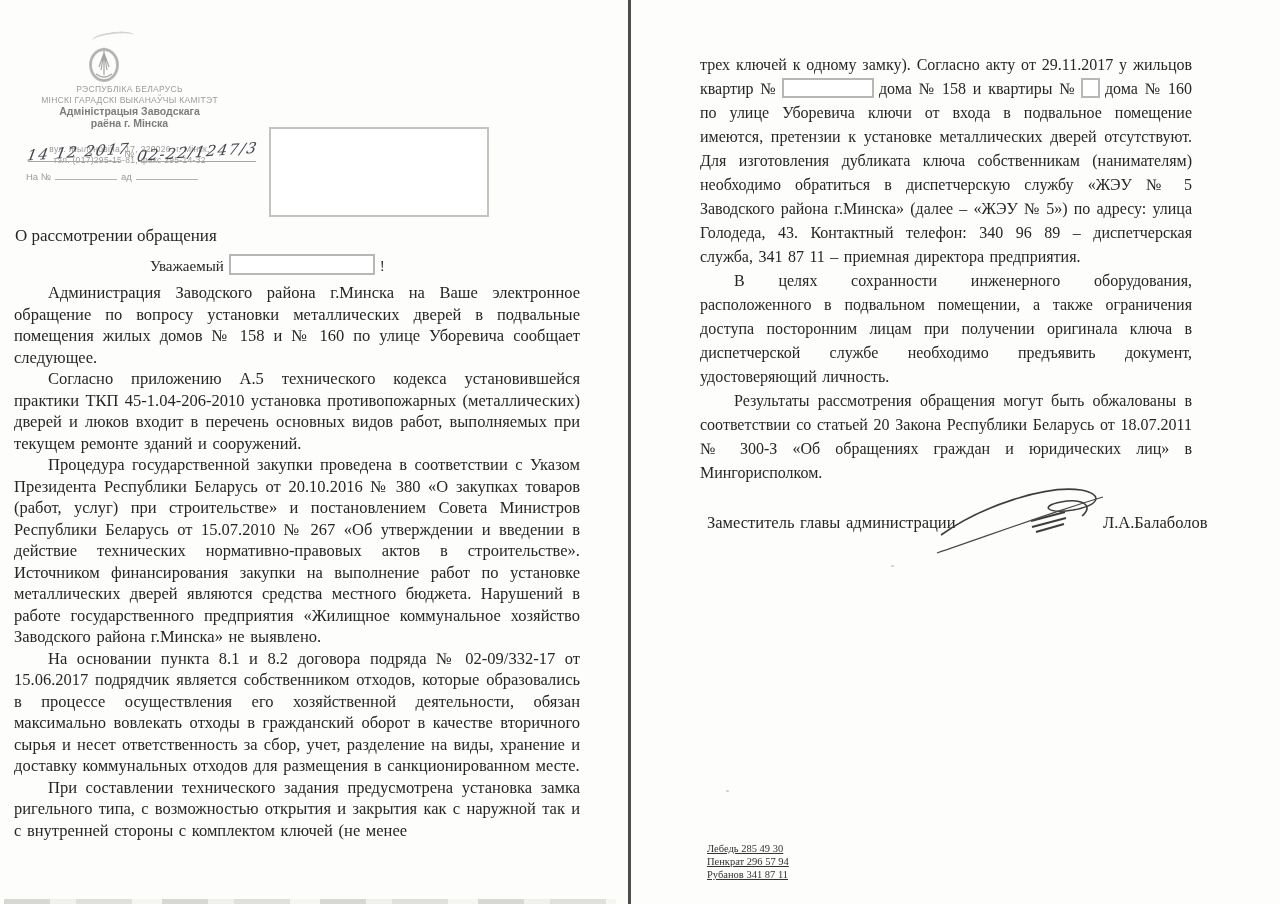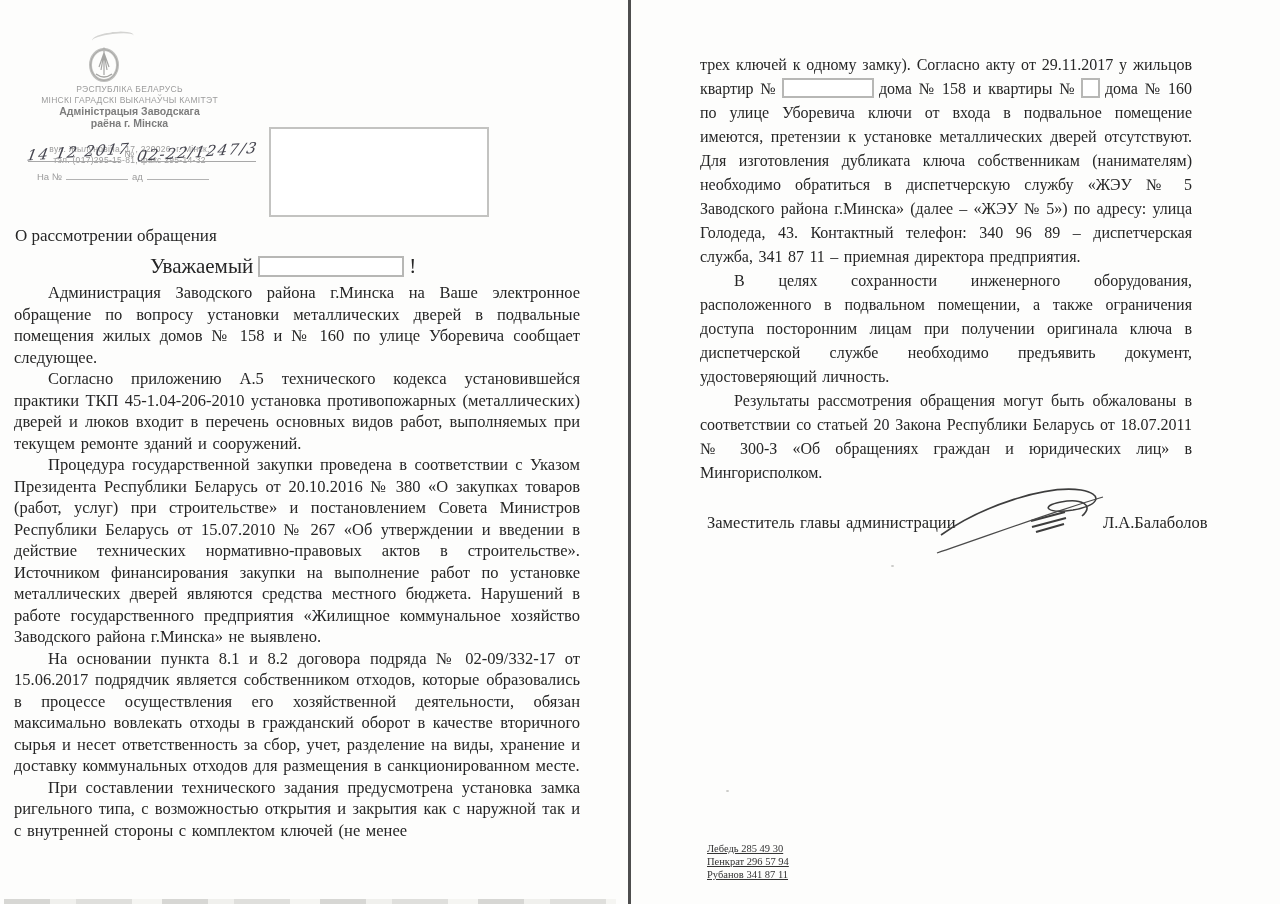--- a/index.html
+++ b/index.html
@@ -17,33 +17,33 @@
   .lh-bold{font-size:10.5px;line-height:12px;font-weight:bold;color:#7d7d7d;}
   .emblem{position:absolute;left:86px;top:44px;}
   .smudge{position:absolute;left:92px;top:32px;width:42px;height:10px;border-top:2px solid #d4d4d2;
           border-radius:50%;transform:rotate(-7deg);}
   .hand-row{position:absolute;left:28px;top:143px;width:240px;white-space:nowrap;
             font-family:"Liberation Sans","DejaVu Sans",sans-serif;font-size:9px;color:#9b9b9b;}
   .hand-cell{display:inline-block;border-bottom:1px solid #a8a8a8;text-align:center;}
   .handwriting{display:inline-block;font-family:"DejaVu Serif",serif;font-style:italic;
                font-size:15px;color:#45454f;letter-spacing:1.5px;transform:skew(-14deg) rotate(-4deg);}
   .num-label{display:inline-block;margin:0 4px;color:#9b9b9b;font-size:9.5px;}
-  .ref-row{position:absolute;left:37px;top:170px;width:240px;white-space:nowrap;
+  .ref-row{position:absolute;left:26px;top:170px;width:240px;white-space:nowrap;
            font-family:"Liberation Sans","DejaVu Sans",sans-serif;font-size:9.5px;color:#9b9b9b;}
   .blank-line{display:inline-block;width:62px;height:9px;border-bottom:1px solid #b3b3b3;margin:0 4px;}
   
   .redact-address{position:absolute;left:269px;top:127px;width:216px;height:86px;
                   border:2px solid #c3c3c1;background:#ffffff;}
   .redact-inline{display:inline-block;border:2px solid #b7b7b5;background:#fff;vertical-align:-4px;margin:0 5px;}
   .redact-name{width:142px;height:17px;}
   .redact-flat1{width:88px;height:16px;}
   .redact-flat2{width:15px;height:16px;}
   
   .subject{position:absolute;left:15px;top:226px;font-size:17px;}
-  .salutation{position:absolute;left:15px;top:254px;width:566px;font-size:21px;}
+  .salutation{position:absolute;left:15px;top:254px;width:566px;font-size:15px;}
   .salutation .pad{display:inline-block;width:135px;}
   .body-left{position:absolute;left:14px;top:282px;width:566px;
              font-size:16.5px;line-height:21.5px;text-align:justify;word-spacing:1.5px;}
   .body-right{position:absolute;left:69px;top:25px;width:492px;
               font-size:16px;line-height:24px;text-align:justify;word-spacing:1.5px;margin-top:28px;}
   .para{text-indent:34px;margin:0;}
   .para.no-indent{text-indent:0;}
   
   .sig-row{position:relative;margin-top:14px;height:70px;text-indent:0;text-align:left;}
   .sig-title{position:absolute;left:7px;top:12px;font-size:16.5px;white-space:nowrap;}

